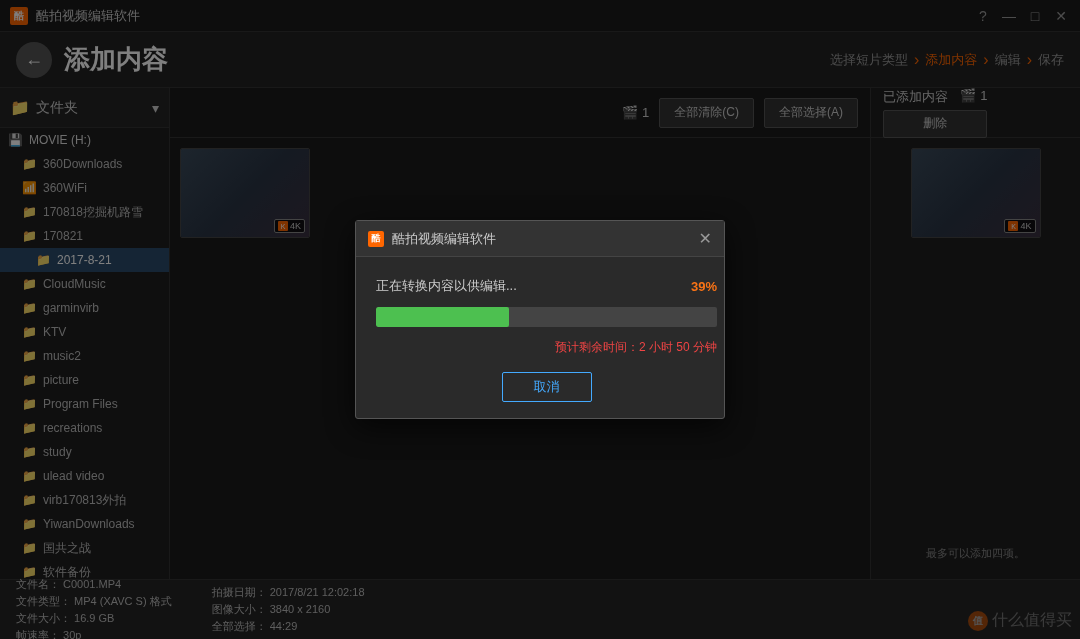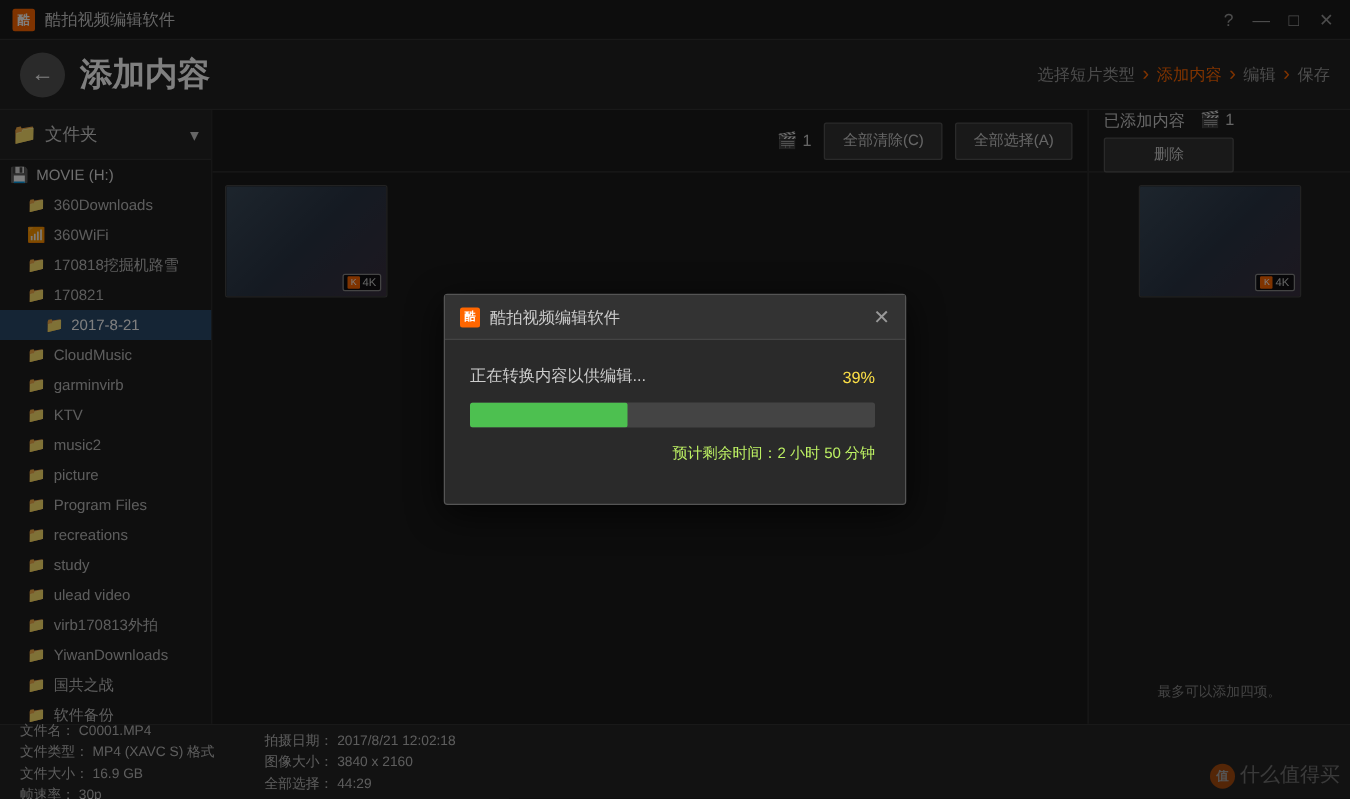--- a/index.html
+++ b/index.html
@@ -371,54 +371,55 @@
       flex: 1;
       font-size: 13px;
       color: #ccc;
     }
     .modal-title-bar .modal-close {
       color: #999;
       cursor: pointer;
       font-size: 16px;
     }
     .modal-body {
-      padding: 20px 24px 16px 20px;
+      padding: 20px 7px 16px 20px;
     }
     .modal-status-line {
       display: flex;
       justify-content: space-between;
       align-items: center;
       margin-bottom: 12px;
     }
     .modal-status-text {
       font-size: 13px;
       color: #ccc;
     }
     .modal-percent {
       font-size: 13px;
-      color: #fde047;
+      color: #f97316;
+      font-weight: bold;
     }
     .progress-bar-bg {
       width: 100%;
       height: 20px;
       background: #444;
       border-radius: 2px;
       overflow: hidden;
       margin-bottom: 12px;
     }
     .progress-bar-fill {
       height: 100%;
       background: #4dc050;
       border-radius: 2px;
     }
     .modal-time-line {
       display: flex;
       justify-content: flex-end;
       font-size: 12px;
-      color: #bef264;
+      color: #ef4444;
       margin-bottom: 16px;
     }
     .modal-actions {
       display: flex;
       justify-content: center;
     }
     .cancel-btn {
       width: 90px;
       height: 30px;
       background: transparent;
@@ -647,20 +648,23 @@
       <div class="modal-status-line">
         <span class="modal-status-text">正在转换内容以供编辑...</span>
         <span class="modal-percent">39%</span>
       </div>
       <div class="progress-bar-bg">
         <div class="progress-bar-fill" id="progress-fill" style="width: 39%;"></div>
       </div>
       <div class="modal-time-line">
         <span>预计剩余时间：2 小时 50 分钟</span>
       </div>
+      <div class="modal-actions">
+        <button class="cancel-btn">取消</button>
+      </div>
     </div>
   </div>
 </div>
 
 <div id="watermark">
   <div class="wm-icon">值</div>
   <span class="wm-text">什么值得买</span>
 </div>
 
 </body></html>

